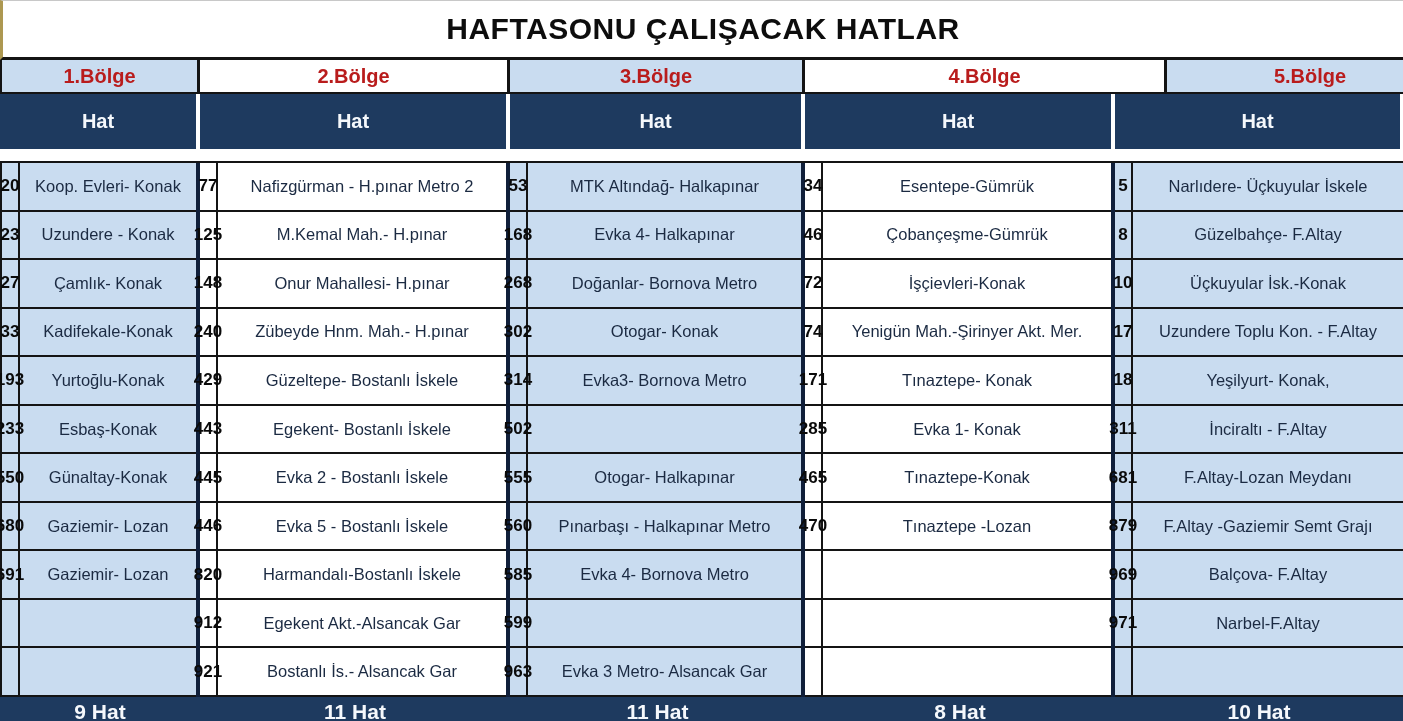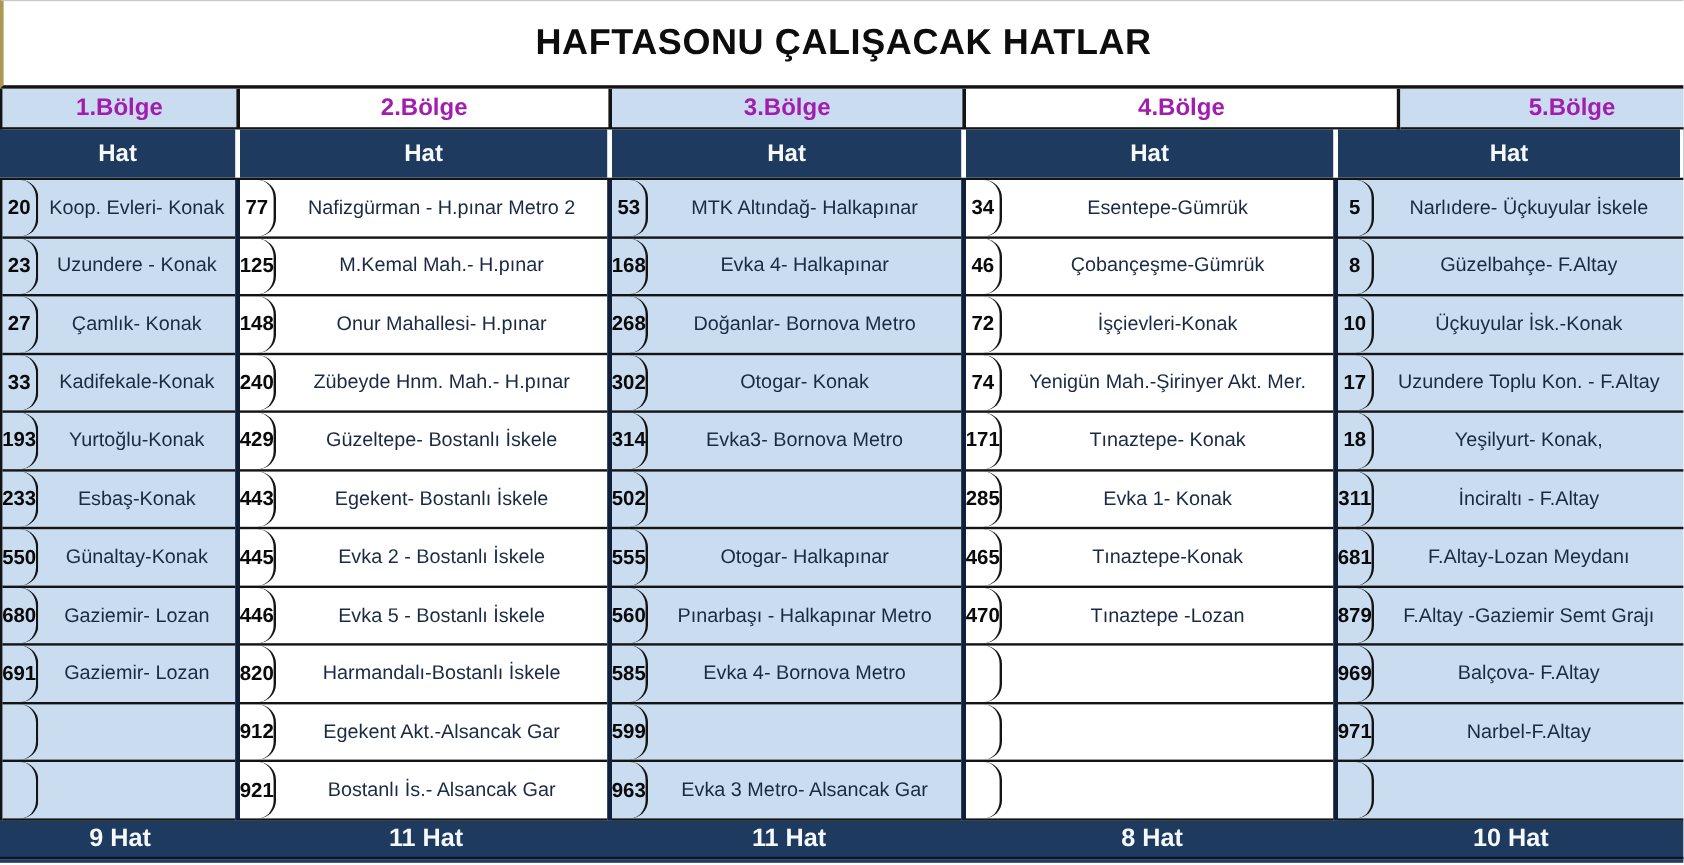--- a/index.html
+++ b/index.html
@@ -13,57 +13,57 @@
     --numtext:#0A0A0A;
   }
   *{margin:0;padding:0;box-sizing:border-box;}
   body{background:#fff;}
   .page{
     width:1403px;height:721px;overflow:hidden;background:var(--white);
     font-family:"Liberation Sans", sans-serif;position:relative;
   }
   
   .title{
-    height:74px;border-bottom:3px solid var(--border);
+    height:60px;border-bottom:3px solid var(--border);
     border-left:3px solid var(--gold);border-top:1px solid #c8c8c8;
     display:flex;align-items:center;justify-content:center;
     font-weight:bold;font-size:30px;color:#0d0d0d;letter-spacing:.5px;
     background:var(--white);
   }
   
   .row5{display:flex;width:1403px;}
   
   .bolge-row{height:34px;}
   .bolge-cell{
     border-right:3px solid var(--border);
     border-bottom:2px solid var(--border);
     display:flex;align-items:center;justify-content:center;
-    font-weight:bold;font-size:20px;color:#a21caf;
+    font-weight:bold;font-size:20px;color:#b91c1c;
   }
   .bolge-cell:first-child{border-left:2px solid var(--border);}
   .bolge-cell:last-child{border-right:2px solid var(--border);}
   
-  .hat-row{height:40px;margin-bottom:0;}
+  .hat-row{height:55px;margin-bottom:12px;}
   .hat-cell{
     background:var(--navy);
     border-right:4px solid #ffffff;
     display:flex;align-items:center;justify-content:center;
     font-weight:bold;font-size:20px;color:#f5f8fc;
   }
   .hat-cell:last-child{border-right:3px solid #ffffff;}
   
   .data-grid{height:536px;border-top:2px solid var(--border);display:flex;width:1403px;}
   .region{border-right:4px solid var(--sep);display:flex;flex-direction:column;}
   .region:first-child{border-left:2px solid var(--border);}
   .region:last-child{border-right:0;}
   .trow{flex:1;display:flex;border-bottom:2px solid var(--border);}
   .num{
-    width:30px;border-right:2px solid var(--border);
-    display:flex;align-items:center;justify-content:center;
-    font-weight:bold;font-size:17px;color:var(--numtext);border-radius:18px;
+    width:18px;border-right:2px solid var(--border);
+    display:flex;align-items:center;justify-content:center;
+    font-weight:bold;font-size:17px;color:var(--numtext);
   }
   .name{
     flex:1;display:flex;align-items:center;justify-content:center;
     font-size:16.5px;color:var(--routetext);
     padding:0 3px;white-space:nowrap;overflow:hidden;
   }
   .bg-blue{background:var(--blue);}
   .bg-white{background:var(--white);}
   
   .footer{height:32px;background:var(--navy);border-bottom:2px solid #0B1526;justify-content:flex-end;}

